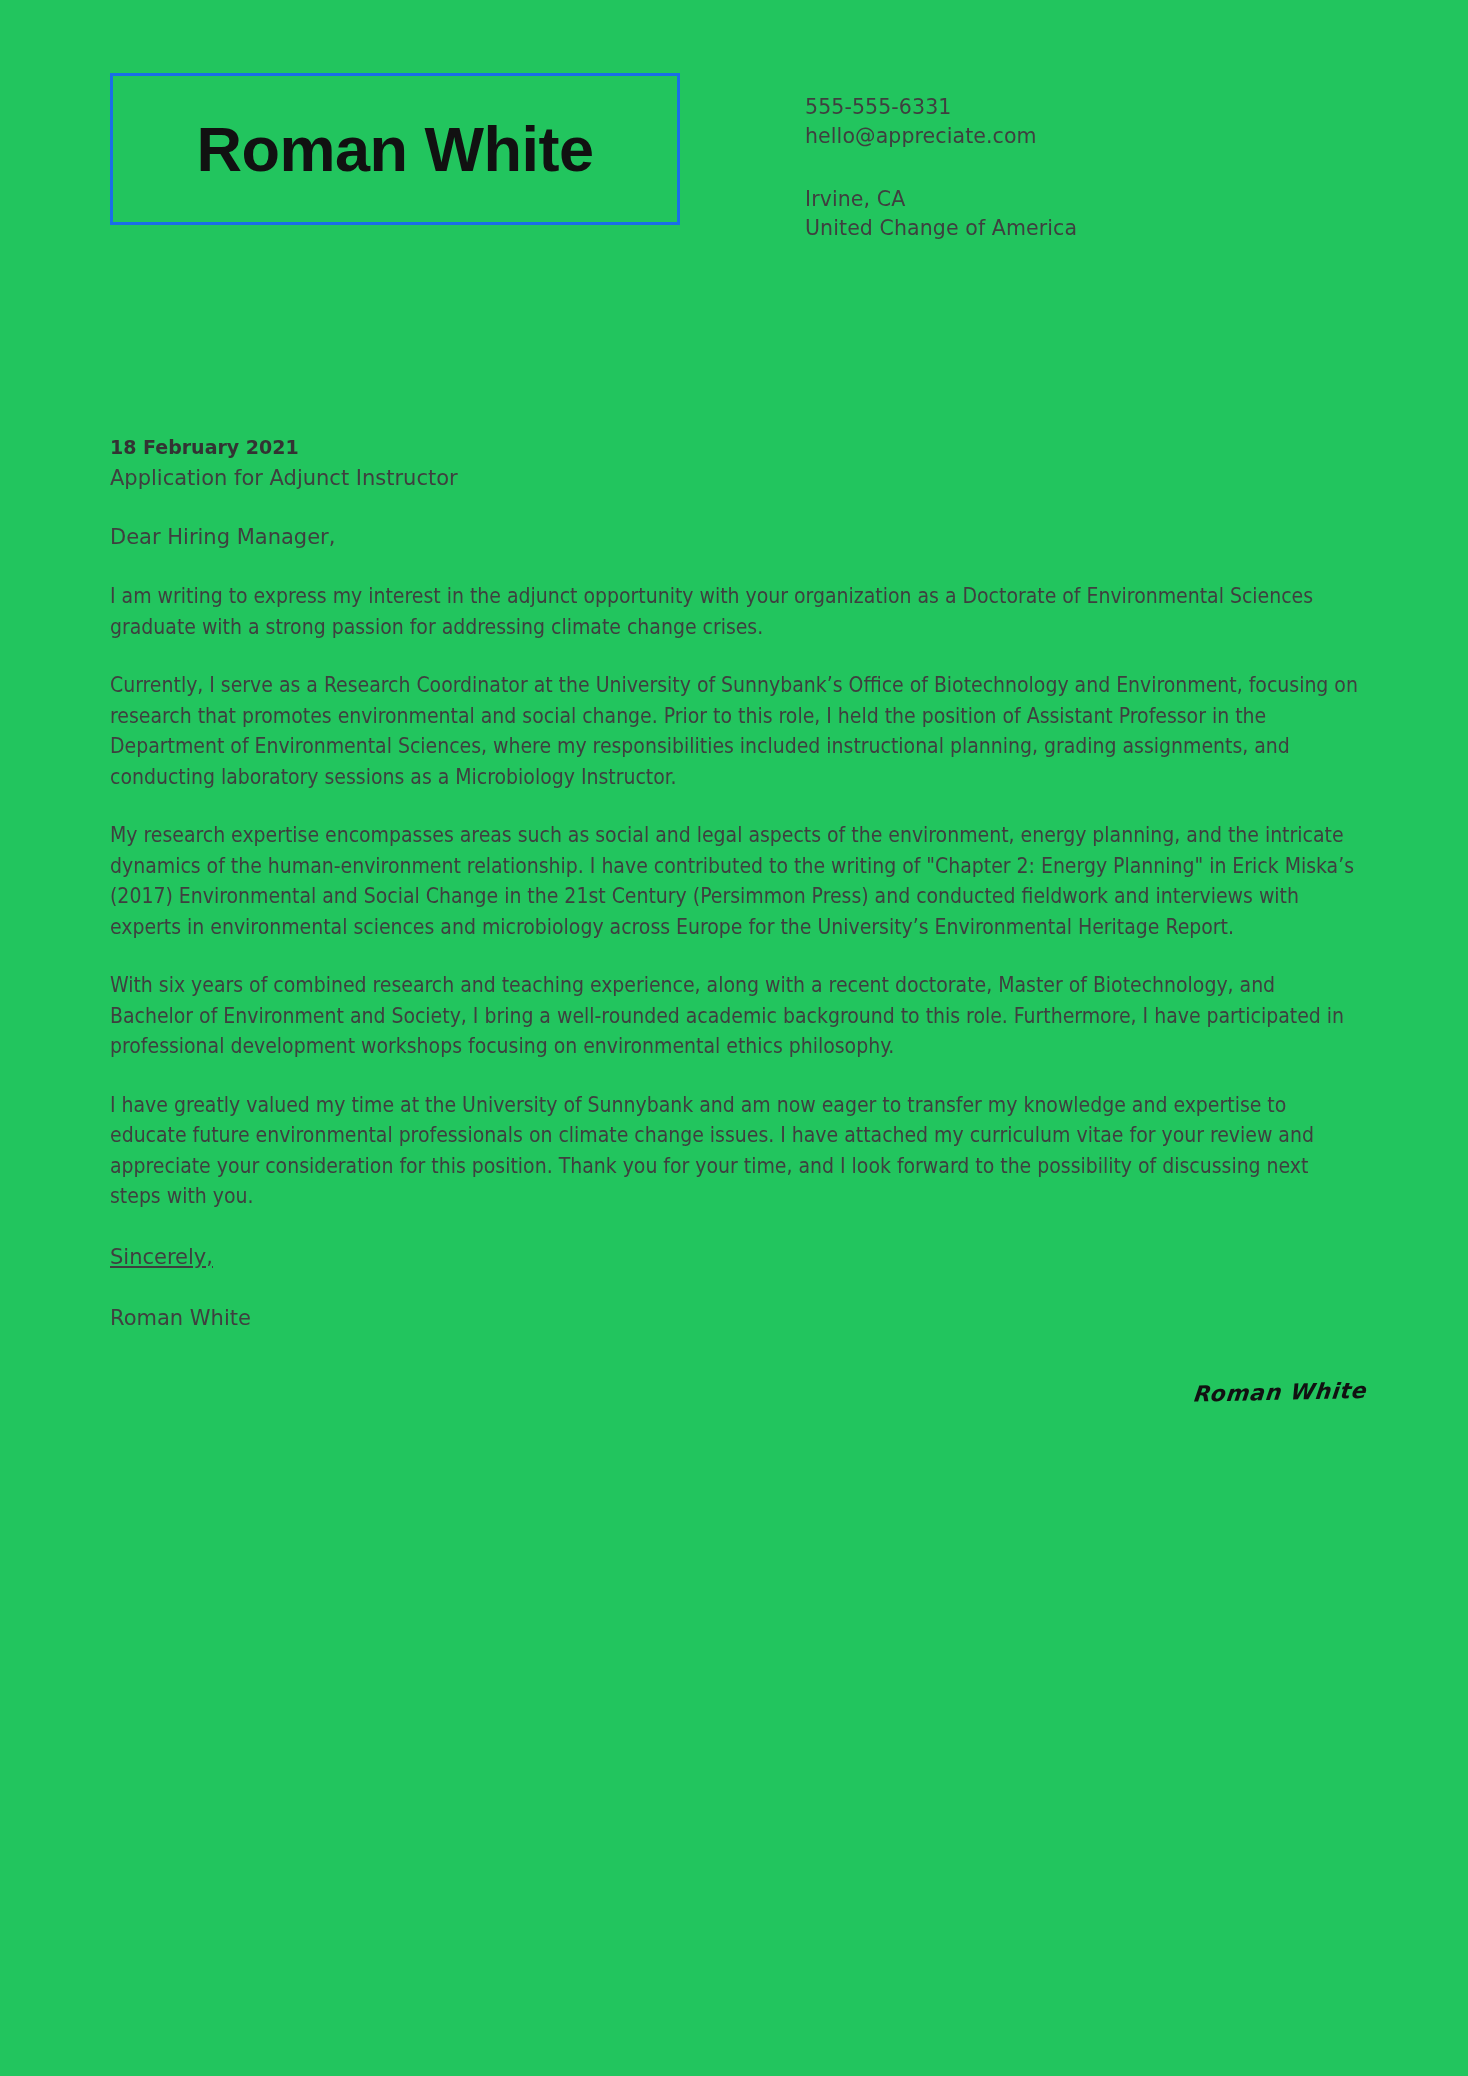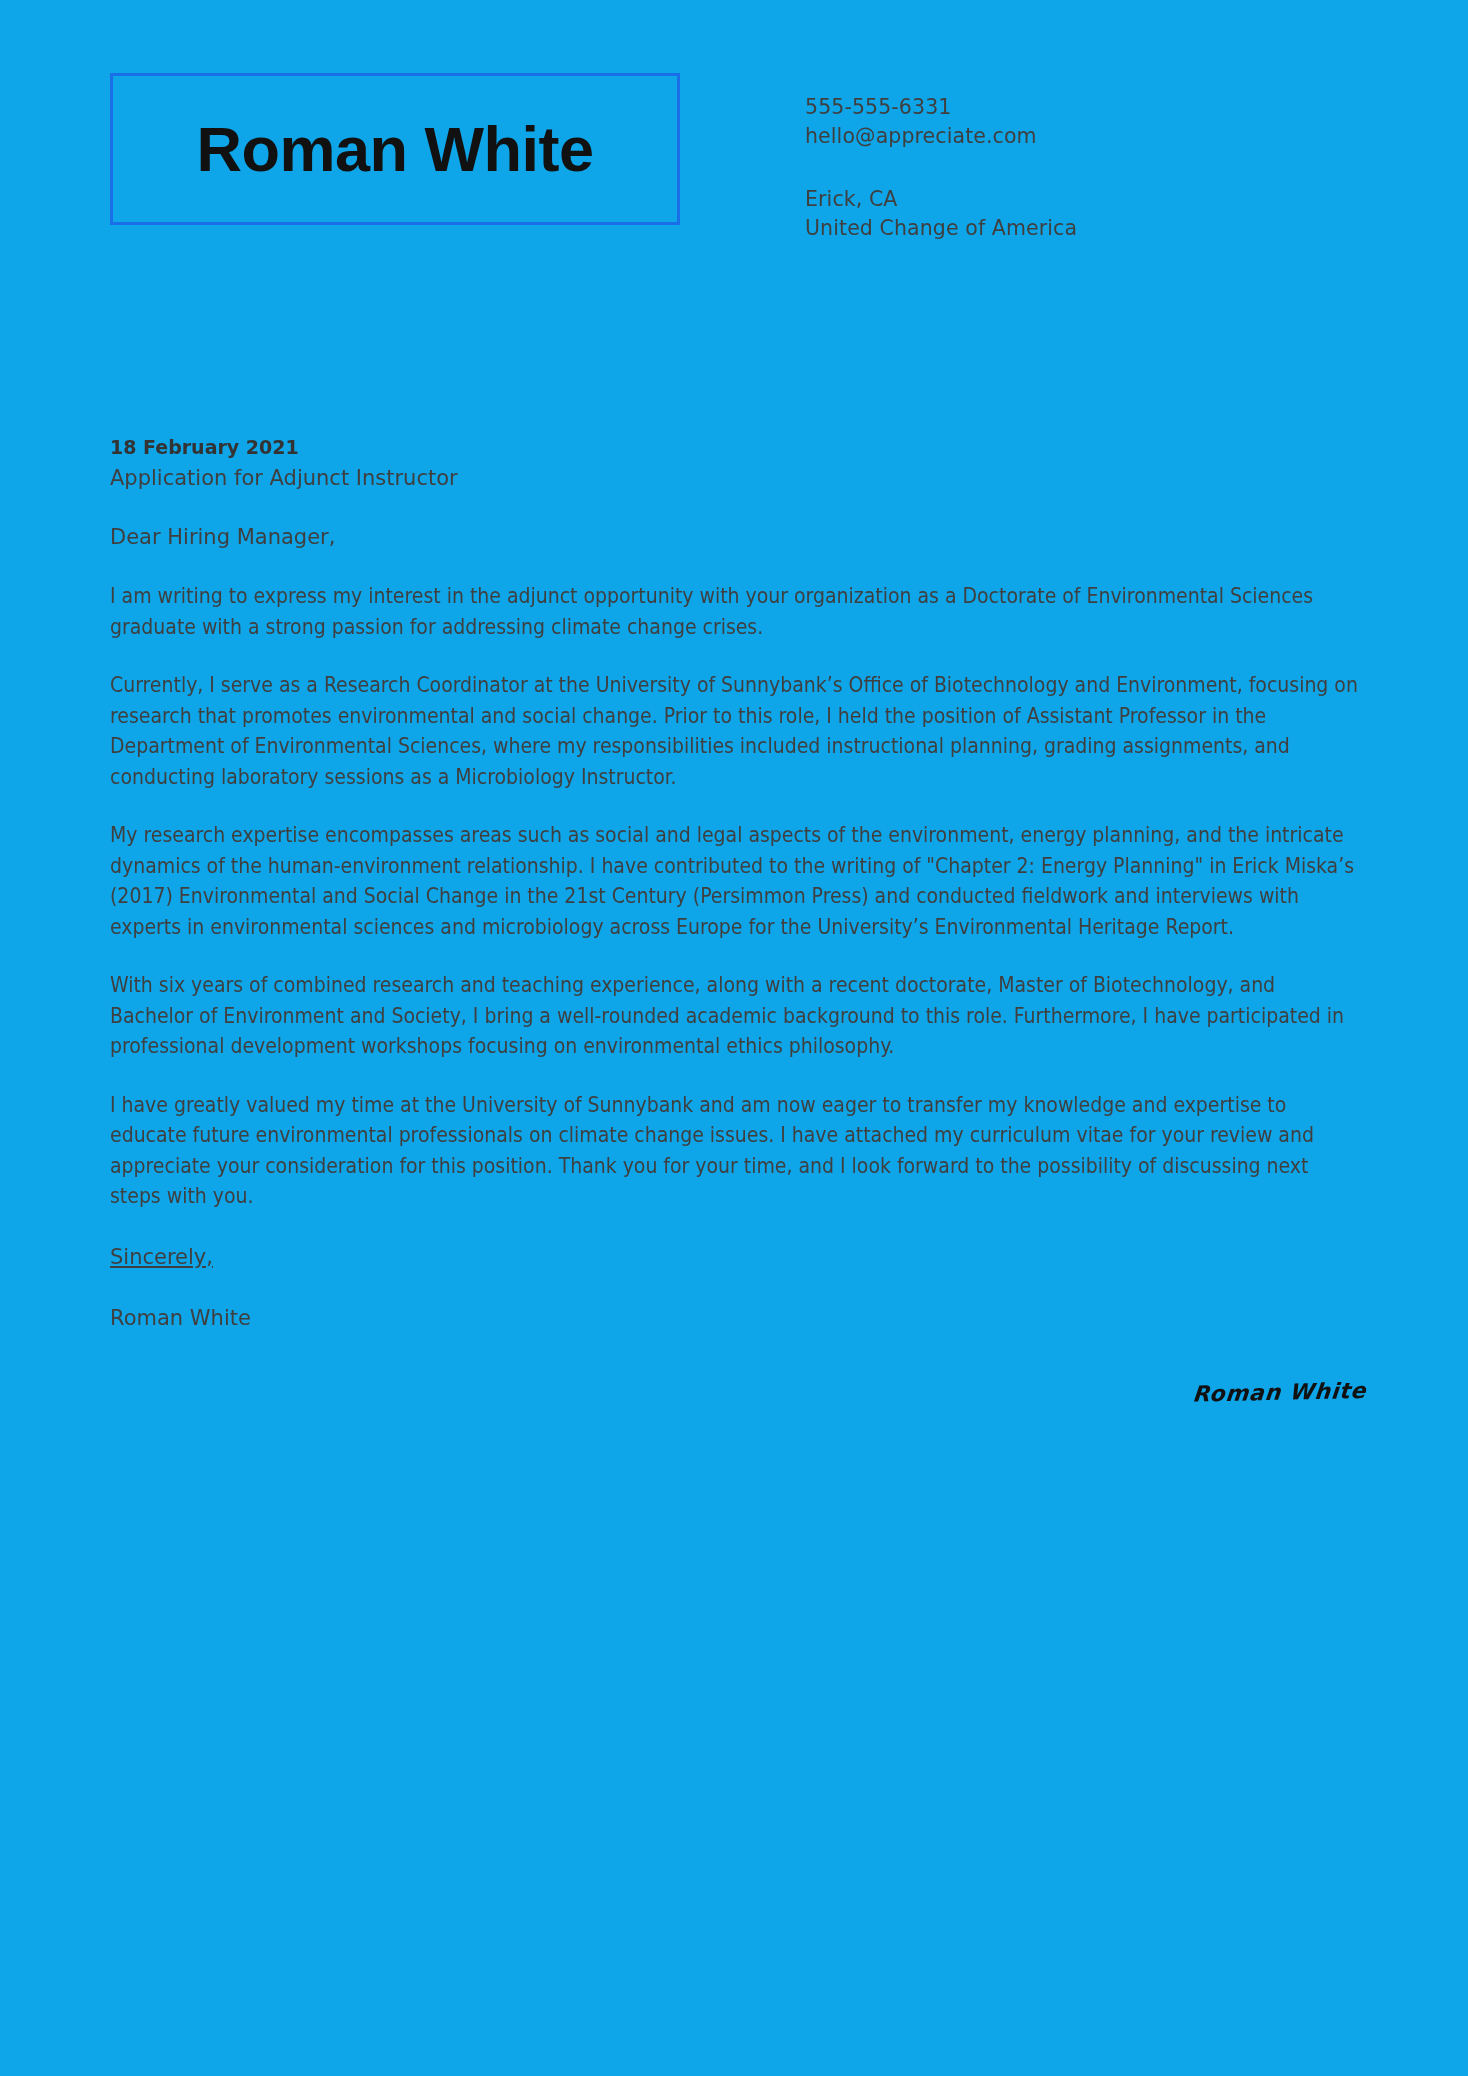--- a/index.html
+++ b/index.html
@@ -14,21 +14,21 @@
     color: #3b3b3b;
     -webkit-font-smoothing: antialiased;
     position: relative;
     overflow: hidden;
   }
 
   .page {
     position: relative;
     width: 1468px;
     height: 2076px;
-    background: #0ea5e9;
+    background: #22c55e;
     box-sizing: border-box;
   }
 
   
   .header {
     position: absolute;
     left: 0;
     top: 0;
     width: 1468px;
     height: 300px;
@@ -165,21 +165,21 @@
   <div class="header">
 
     <div class="name-box">
       <div class="name-text">Roman White</div>
     </div>
 
     <div class="contact">
       <div class="contact-line">555-555-6331</div>
       <div class="contact-line">hello@appreciate.com</div>
       <div class="contact-gap"></div>
-      <div class="contact-line">Erick, CA</div>
+      <div class="contact-line">Irvine, CA</div>
       <div class="contact-line">United Change of America</div>
     </div>
 
   </div>
 
   <div class="letter">
 
     <div class="meta-date">18 February 2021</div>
 
     <div class="meta-subject">Application for Adjunct Instructor</div>

